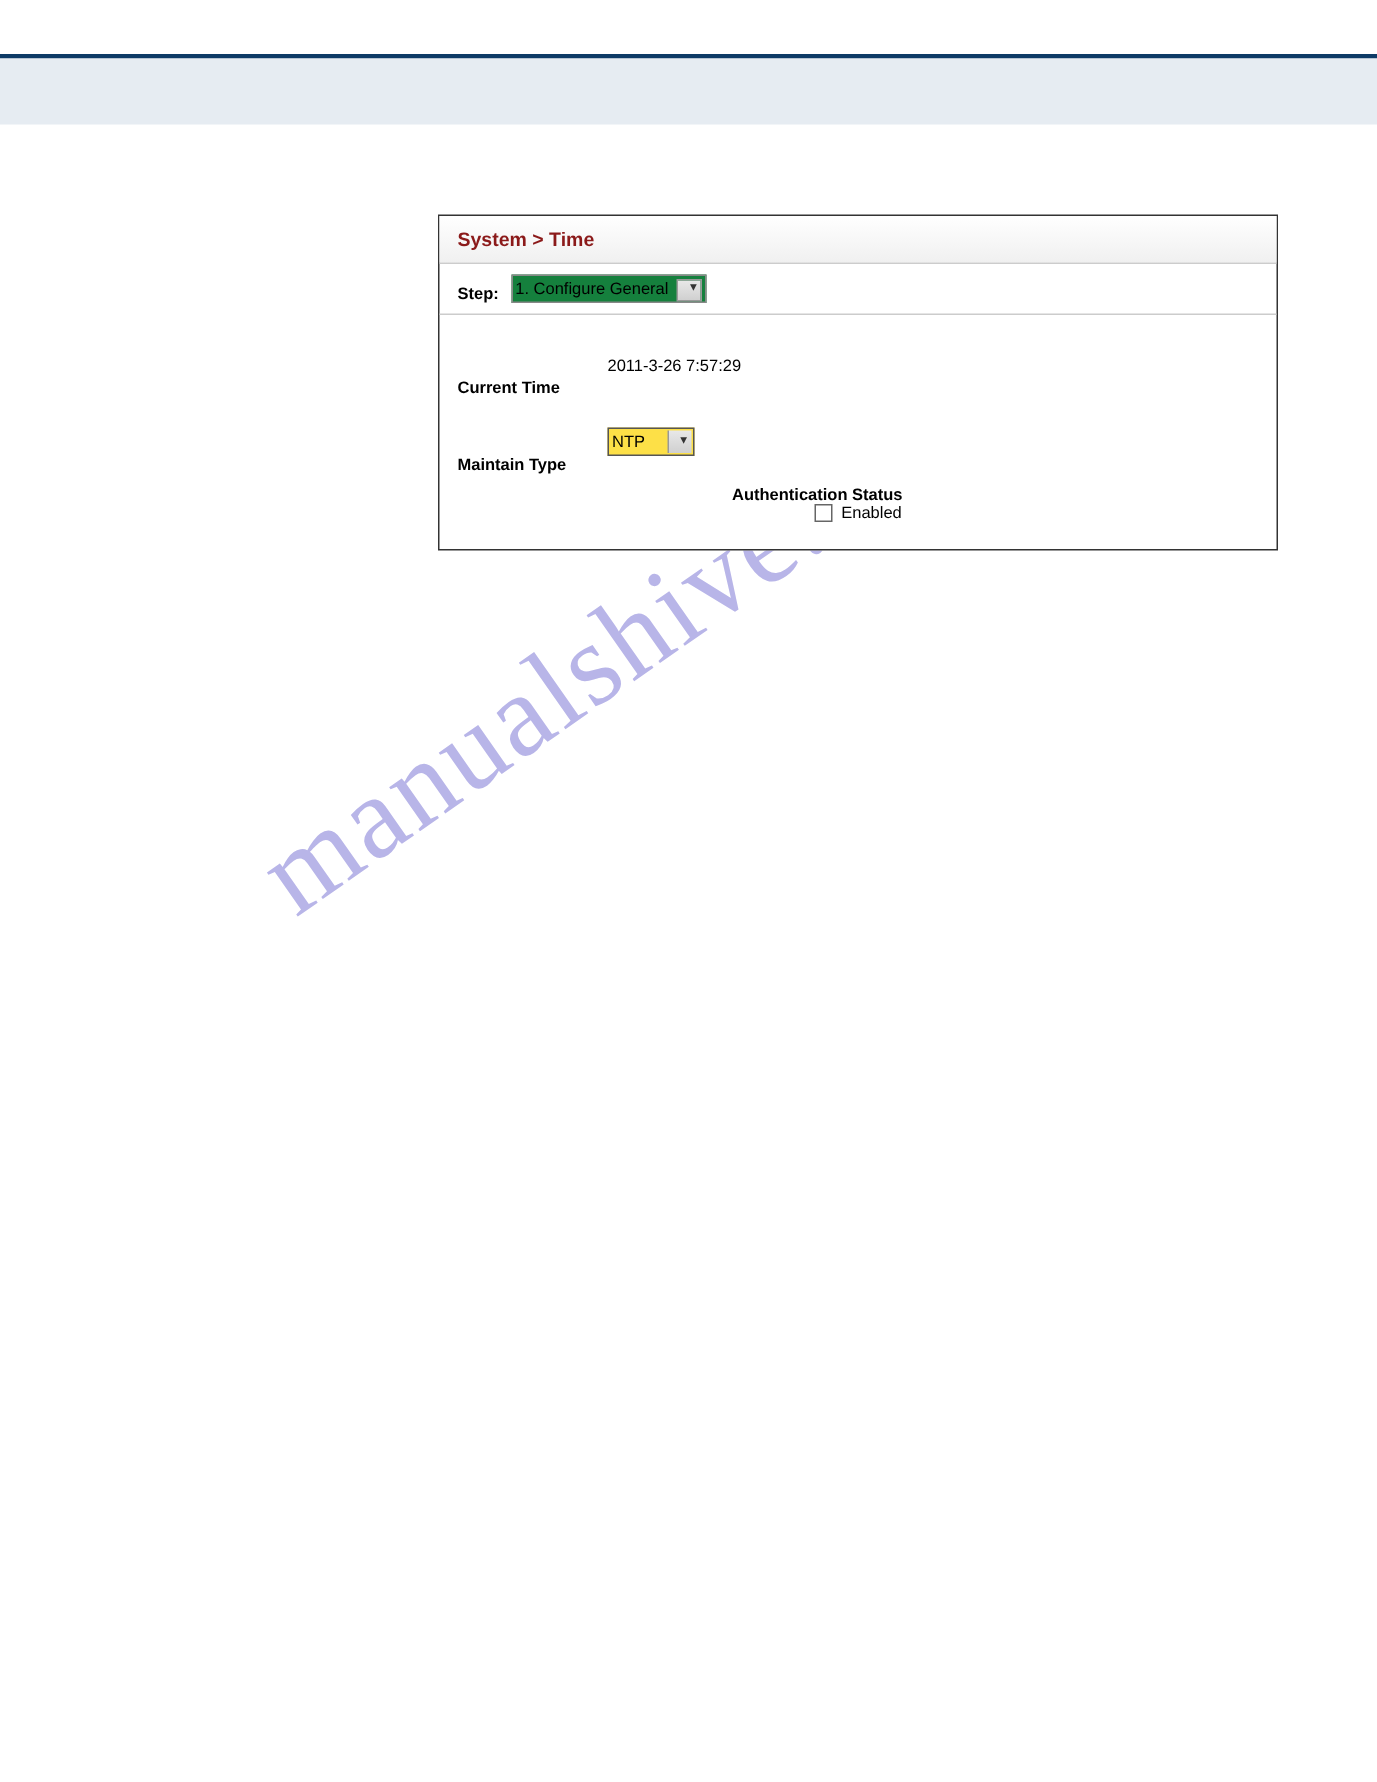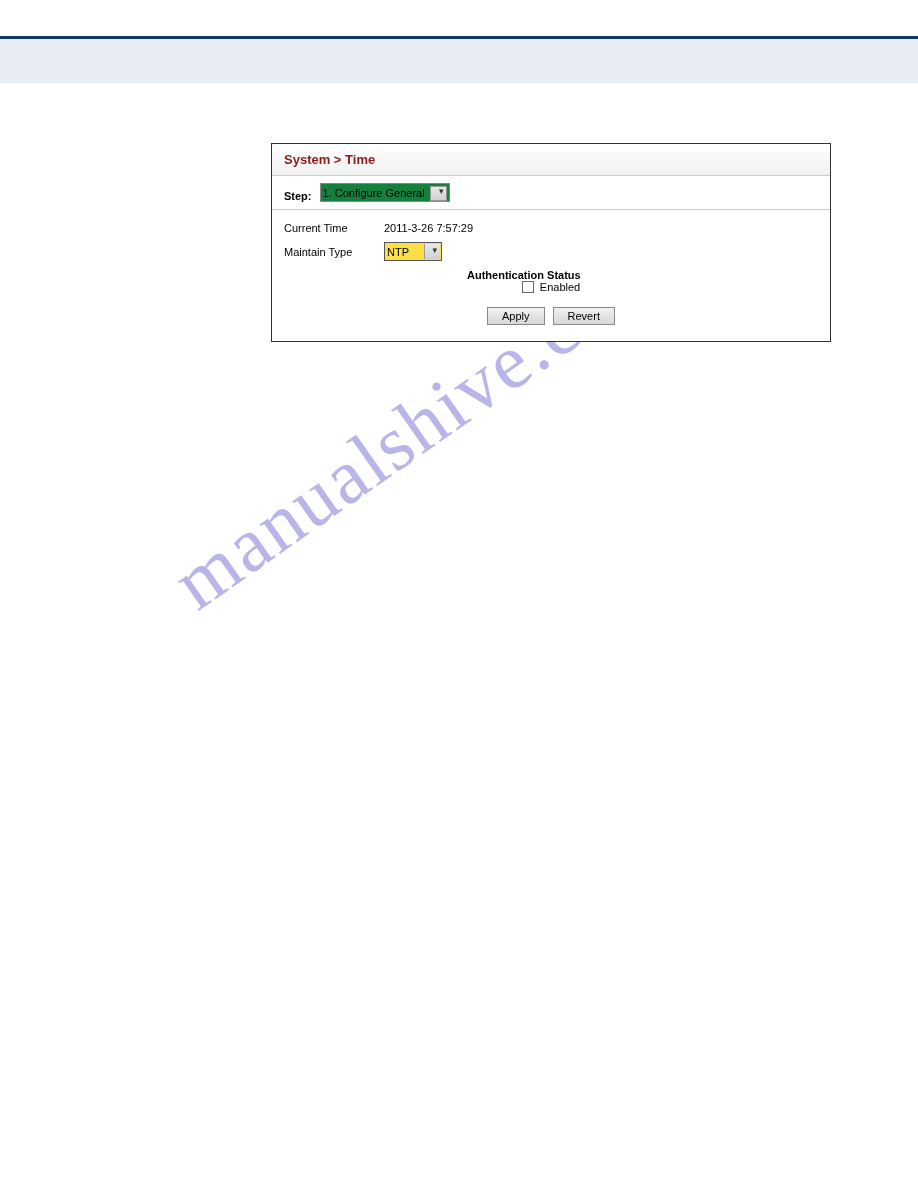--- a/index.html
+++ b/index.html
@@ -35,21 +35,21 @@
       transform: rotate(-35deg);
       transform-origin: center;
       pointer-events: none;
       z-index: 1;
       font-family: Georgia, serif;
       letter-spacing: 2px;
     }
     .config-panel {
       position: absolute;
       top: 143px;
-      left: 271px;
+      left: 292px;
       width: 560px;
       border: 1px solid #333;
       background: #ffffff;
       z-index: 2;
     }
     .panel-title {
       padding: 8px 12px;
       font-size: 13px;
       font-weight: bold;
       color: #8b1a1a;
@@ -102,21 +102,22 @@
       padding: 12px;
     }
     .form-row {
       display: flex;
       align-items: center;
       font-size: 11px;
       margin-bottom: 8px;
     }
     .form-label {
       width: 100px;
-      font-weight: normal;
+      font-weight: bold;
+      margin-top: 31px;
     }
     .form-value {
       font-size: 11px;
     }
     .maintain-select {
       width: 58px;
       height: 19px;
       border: 1px solid #555;
       background: #fde047;
       font-size: 11px;
@@ -223,18 +224,14 @@
 
     <div class="auth-row">
       <span class="auth-label">Authentication Status</span>
       <div class="checkbox-wrap">
         <div class="checkbox"></div>
         <span>Enabled</span>
       </div>
     </div>
 
 
-    <div class="button-row">
-      <button class="ui-button">Apply</button>
-      <button class="ui-button">Revert</button>
-    </div>
   </div>
 </div>
 
 </body></html>

